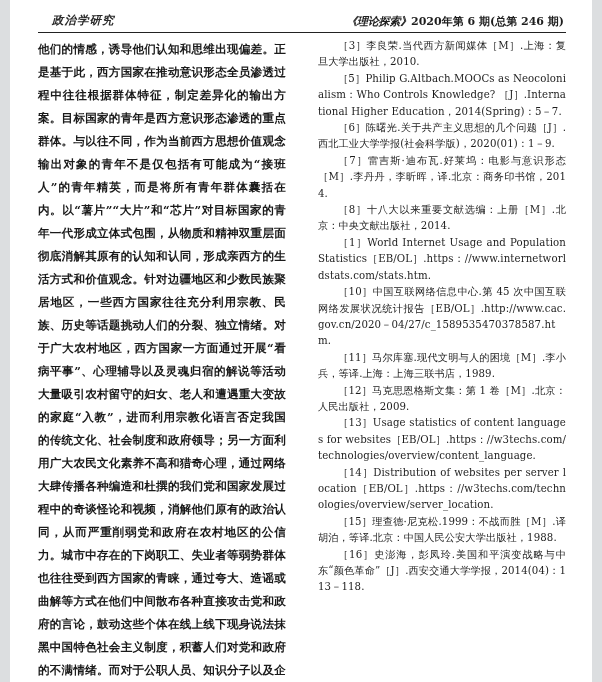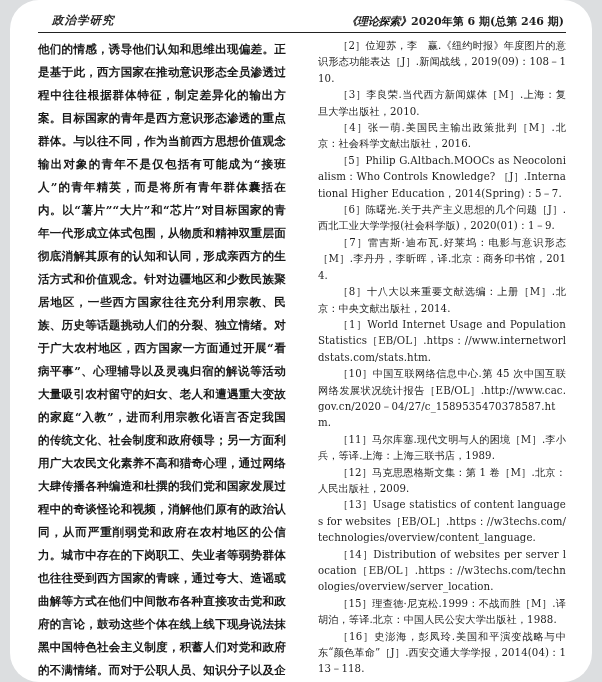--- a/index.html
+++ b/index.html
@@ -14,21 +14,20 @@
     font-family: "DejaVu Serif", "Liberation Serif", serif;
   }
   .page {
     position: absolute;
     left: 10px;
     top: 0;
     width: 582px;
     height: 682px;
     background: #ffffff;
     box-sizing: border-box;
-    border-radius: 29px;
   }
   .page-inner {
     position: absolute;
     left: 28px;
     top: 0;
     width: 528px;
     height: 682px;
   }
 
   
@@ -148,23 +147,21 @@
 
         <div class="ref-head">参考文献：</div>
 
         <div class="ref-list">
           <div class="ref-item">［1］高金萍.跨文化传播：中美新闻文化概要［M］.上</div>
         </div>
       </div>
 
       <div class="col col-right">
         <div class="ref-list" id="ref-list-right">
-            <div class="ref-item">［2］位迎苏，李　赢.《纽约时报》年度图片的意识形态功能表达［J］.新闻战线，2019(09)：108－110.</div>
             <div class="ref-item">［3］李良荣.当代西方新闻媒体［M］.上海：复旦大学出版社，2010.</div>
-            <div class="ref-item">［4］张一萌.美国民主输出政策批判［M］.北京：社会科学文献出版社，2016.</div>
             <div class="ref-item">［5］Philip G.Altbach.MOOCs as Neocolonialism：Who Controls Knowledge? ［J］.International Higher Education，2014(Spring)：5－7.</div>
             <div class="ref-item">［6］陈曙光.关于共产主义思想的几个问题［J］.西北工业大学学报(社会科学版)，2020(01)：1－9.</div>
             <div class="ref-item">［7］雷吉斯·迪布瓦.好莱坞：电影与意识形态［M］.李丹丹，李昕晖，译.北京：商务印书馆，2014.</div>
             <div class="ref-item">［8］十八大以来重要文献选编：上册［M］.北京：中央文献出版社，2014.</div>
             <div class="ref-item">［1］World Internet Usage and Population Statistics［EB/OL］.https：//www.internetworldstats.com/stats.htm.</div>
             <div class="ref-item">［10］中国互联网络信息中心.第 45 次中国互联网络发展状况统计报告［EB/OL］.http://www.cac.gov.cn/2020－04/27/c_1589535470378587.htm.</div>
             <div class="ref-item">［11］马尔库塞.现代文明与人的困境［M］.李小兵，等译.上海：上海三联书店，1989.</div>
             <div class="ref-item">［12］马克思恩格斯文集：第 1 卷［M］.北京：人民出版社，2009.</div>
             <div class="ref-item">［13］Usage statistics of content languages for websites［EB/OL］.https：//w3techs.com/technologies/overview/content_language.</div>
             <div class="ref-item">［14］Distribution of websites per server location［EB/OL］.https：//w3techs.com/technologies/overview/server_location.</div>

